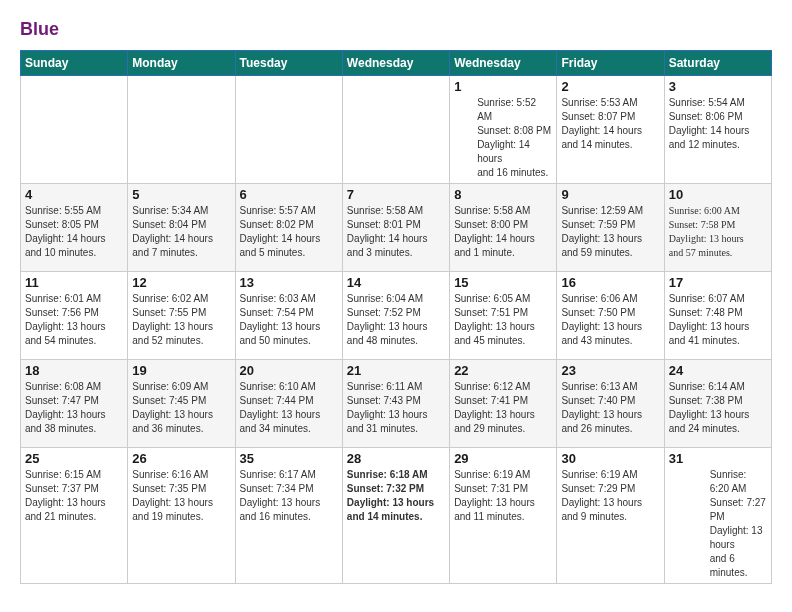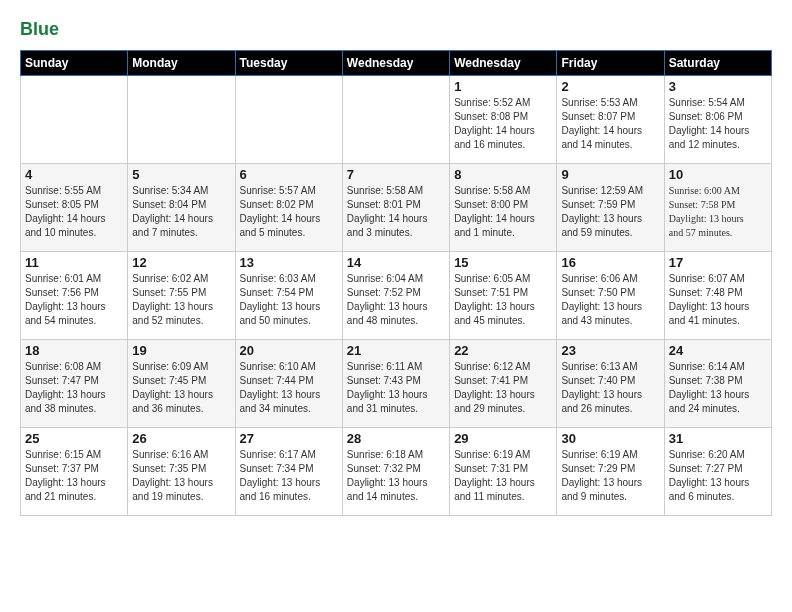--- a/index.html
+++ b/index.html
@@ -45,21 +45,21 @@
     .calendar-subtitle {
       font-size: 16px;
       color: #444;
     }
     table {
       width: 100%;
       border-collapse: collapse;
       font-size: 10.5px;
     }
     thead th {
-      background-color: #000000;
+      background-color: #0f766e;
       color: #fff;
       padding: 5px 4px;
       text-align: left;
       font-size: 12px;
       font-weight: bold;
       border: 1px solid #2a6db5;
     }
     tbody td {
       border: 1px solid #ccc;
       vertical-align: top;
@@ -88,21 +88,21 @@
     td.empty {
       background-color: #fff;
     }
   </style>
 </head>
 <body>
 
 <div class="header">
   <div class="logo">
     <div>
-      <div class="logo-text" style="color:#15803d;font-size:18px;">Blue</div>
+      <div class="logo-text" style="color:#701a75;font-size:18px;">Blue</div>
     </div>
   </div>
   <div class="title-block">
     <div class="calendar-title"></div>
     <div class="calendar-subtitle"></div>
   </div>
 </div>
 
 <table>
   <thead>
@@ -117,21 +117,21 @@
       </tr>
   </thead>
   <tbody id="calendar-body">
   <tr>
         <td class="empty"></td>
         <td class="empty"></td>
         <td class="empty"></td>
         <td class="empty"></td>
         <td>
           <div class="day-num">1</div>
-          <div class="cell-info" style="white-space: pre-line;">Sunrise: 5:52 AM
+          <div class="cell-info" style="white-space: pre-line; margin-left: 23px;">Sunrise: 5:52 AM
 Sunset: 8:08 PM
 Daylight: 14 hours
 and 16 minutes.</div>
         </td>
         <td>
           <div class="day-num">2</div>
           <div class="cell-info" style="white-space: pre-line;">Sunrise: 5:53 AM
 Sunset: 8:07 PM
 Daylight: 14 hours
 and 14 minutes.</div>
@@ -306,49 +306,49 @@
 and 21 minutes.</div>
         </td>
         <td>
           <div class="day-num">26</div>
           <div class="cell-info" style="white-space: pre-line;">Sunrise: 6:16 AM
 Sunset: 7:35 PM
 Daylight: 13 hours
 and 19 minutes.</div>
         </td>
         <td>
-          <div class="day-num">27</div>
+          <div class="day-num">35</div>
           <div class="cell-info" style="white-space: pre-line;">Sunrise: 6:17 AM
 Sunset: 7:34 PM
 Daylight: 13 hours
 and 16 minutes.</div>
         </td>
         <td>
           <div class="day-num">28</div>
-          <div class="cell-info" style="white-space: pre-line;">Sunrise: 6:18 AM
+          <div class="cell-info" style="white-space: pre-line; font-weight: bold;">Sunrise: 6:18 AM
 Sunset: 7:32 PM
 Daylight: 13 hours
 and 14 minutes.</div>
         </td>
         <td>
           <div class="day-num">29</div>
           <div class="cell-info" style="white-space: pre-line;">Sunrise: 6:19 AM
 Sunset: 7:31 PM
 Daylight: 13 hours
 and 11 minutes.</div>
         </td>
         <td>
           <div class="day-num">30</div>
           <div class="cell-info" style="white-space: pre-line;">Sunrise: 6:19 AM
 Sunset: 7:29 PM
 Daylight: 13 hours
 and 9 minutes.</div>
         </td>
         <td>
           <div class="day-num">31</div>
-          <div class="cell-info" style="white-space: pre-line;">Sunrise: 6:20 AM
+          <div class="cell-info" style="white-space: pre-line; margin-left: 41px;">Sunrise: 6:20 AM
 Sunset: 7:27 PM
 Daylight: 13 hours
 and 6 minutes.</div>
         </td>
       </tr>
     </tbody>
 </table>
 
 </body></html>

